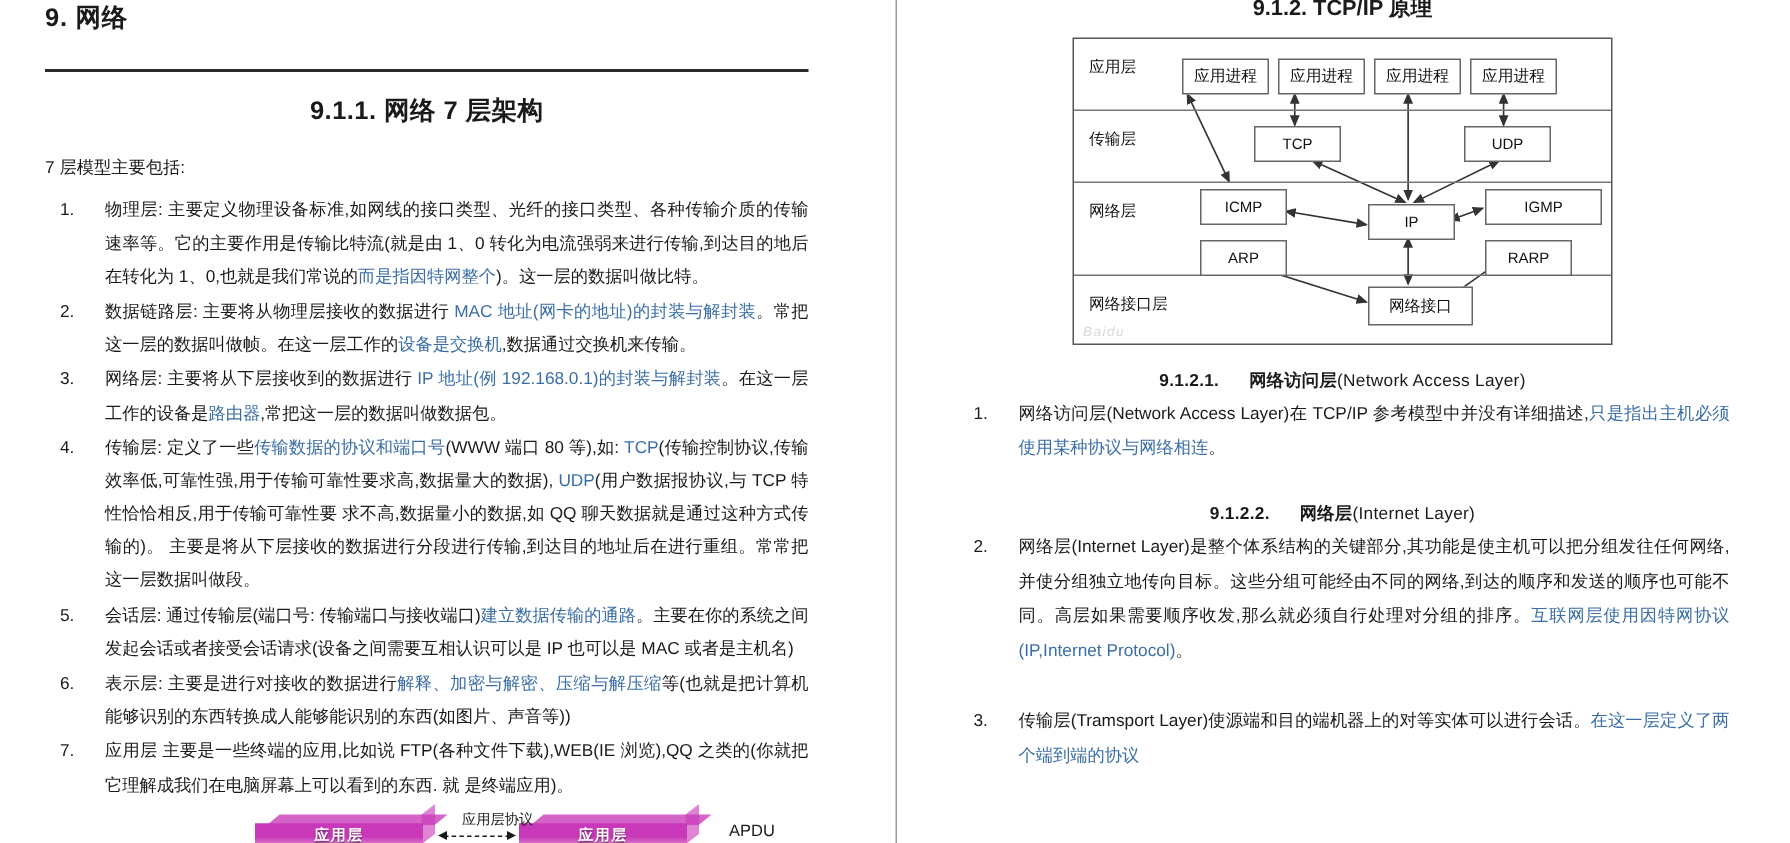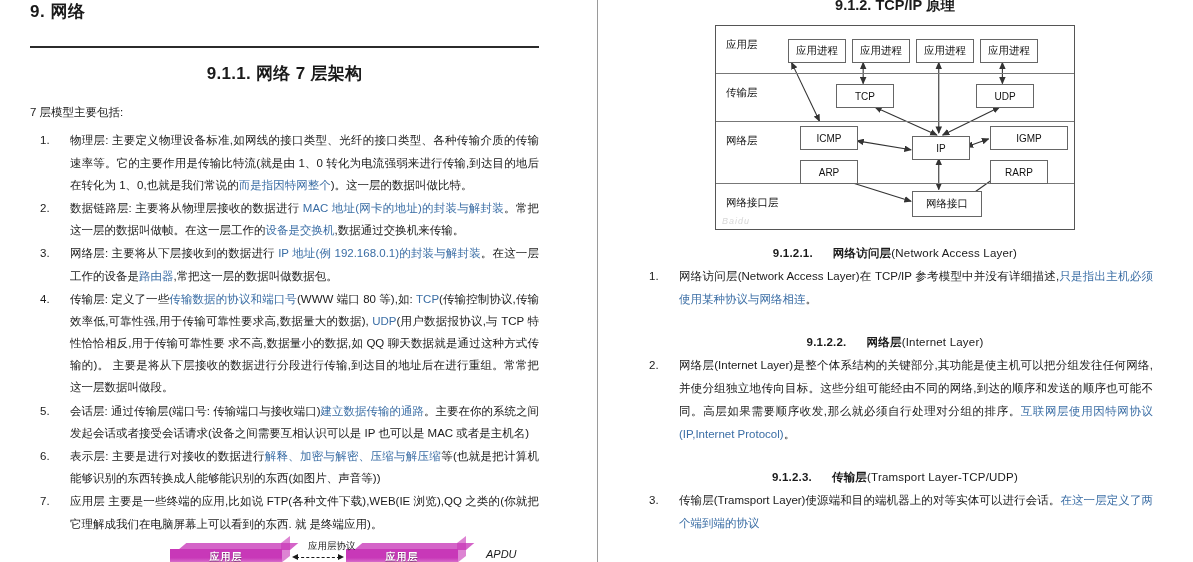--- a/index.html
+++ b/index.html
@@ -282,21 +282,21 @@
         </div>
         <div class="box3d" style="left: 282px; top: 2px;">
           <div class="top" style="background:#c838b8"></div>
           <div class="side" style="background:#c838b8"></div>
           <div class="face" style="background:linear-gradient(180deg,#c838b8 0%,#c838b8 55%,rgba(255,255,255,.45) 100%),#c838b8">应用层</div>
         </div>
         <div class="proto-lbl" style="left: 244px; top: -1px;">应用层协议</div>
         <div class="hdash" style="left: 232px; top: 16px; width: 44px;"></div>
         <div class="arrL" style="left: 228px; top: 13px;"></div>
         <div class="arrR" style="left: 274px; top: 13px;"></div>
-        <div class="pdu-lbl" style="left: 422px; top: 7px; font-style: italic;">APDU</div>
+        <div class="pdu-lbl" style="left: 422px; top: 7px;">APDU</div>
         <div class="vconn" style="left: 156px; top: 23px; height: 10px;"></div>
         <div class="vcap-up" style="left: 153px; top: 23px;"></div>
         <div class="vcap-dn" style="left: 153px; top: 28px;"></div>
         <div class="vconn" style="left: 332px; top: 23px; height: 10px;"></div>
         <div class="vcap-up" style="left: 329px; top: 23px;"></div>
         <div class="vcap-dn" style="left: 329px; top: 28px;"></div>
         <div class="osi-idx" style="left: 8px; top: 24px;">6</div>
         <div class="osi-if" style="left: 40px; top: 24px;">接口</div>
         <div class="box3d" style="left: 106px; top: 33px;">
           <div class="top" style="background:#1870c8"></div>
@@ -384,19 +384,18 @@
         <h3 class="subsub"><span class="num">9.1.2.1.</span><span class="ttl">网络访问层</span><span class="ttl" style="font-weight:normal">(Network Access Layer)</span></h3>
         <ol class="rlist">
           <li><span class="mk">1.</span><span class="bk">网络访问层(Network Access Layer)在 TCP/IP 参考模型中并没有详细描述,</span><span class="b">只是指出主机必须使用某种协议与网络相连</span><span class="bk">。</span></li>
         </ol>
         <div class="gap-m"></div>
         <h3 class="subsub"><span class="num">9.1.2.2.</span><span class="ttl">网络层</span><span class="ttl" style="font-weight:normal">(Internet Layer)</span></h3>
         <ol class="rlist">
           <li><span class="mk">2.</span><span class="bk">网络层(Internet Layer)是整个体系结构的关键部分,其功能是使主机可以把分组发往任何网络,并使分组独立地传向目标。这些分组可能经由不同的网络,到达的顺序和发送的顺序也可能不同。高层如果需要顺序收发,那么就必须自行处理对分组的排序。</span><span class="b">互联网层使用因特网协议(IP,Internet Protocol)</span><span class="bk">。</span></li>
         </ol>
         <div class="gap-m"></div>
-        <h3 class="subsub"><span class="num">9.1.2.3.</span><span class="ttl">传输层</span><span class="ttl" style="font-weight:normal">(Tramsport Layer-TCP/UDP)</span></h3>
         <ol class="rlist">
           <li><span class="mk">3.</span><span class="bk">传输层(Tramsport Layer)使源端和目的端机器上的对等实体可以进行会话。</span><span class="b">在这一层定义了两个端到端的协议</span></li>
         </ol>
       </div>
   </div>
 </div>
 
 </body></html>

